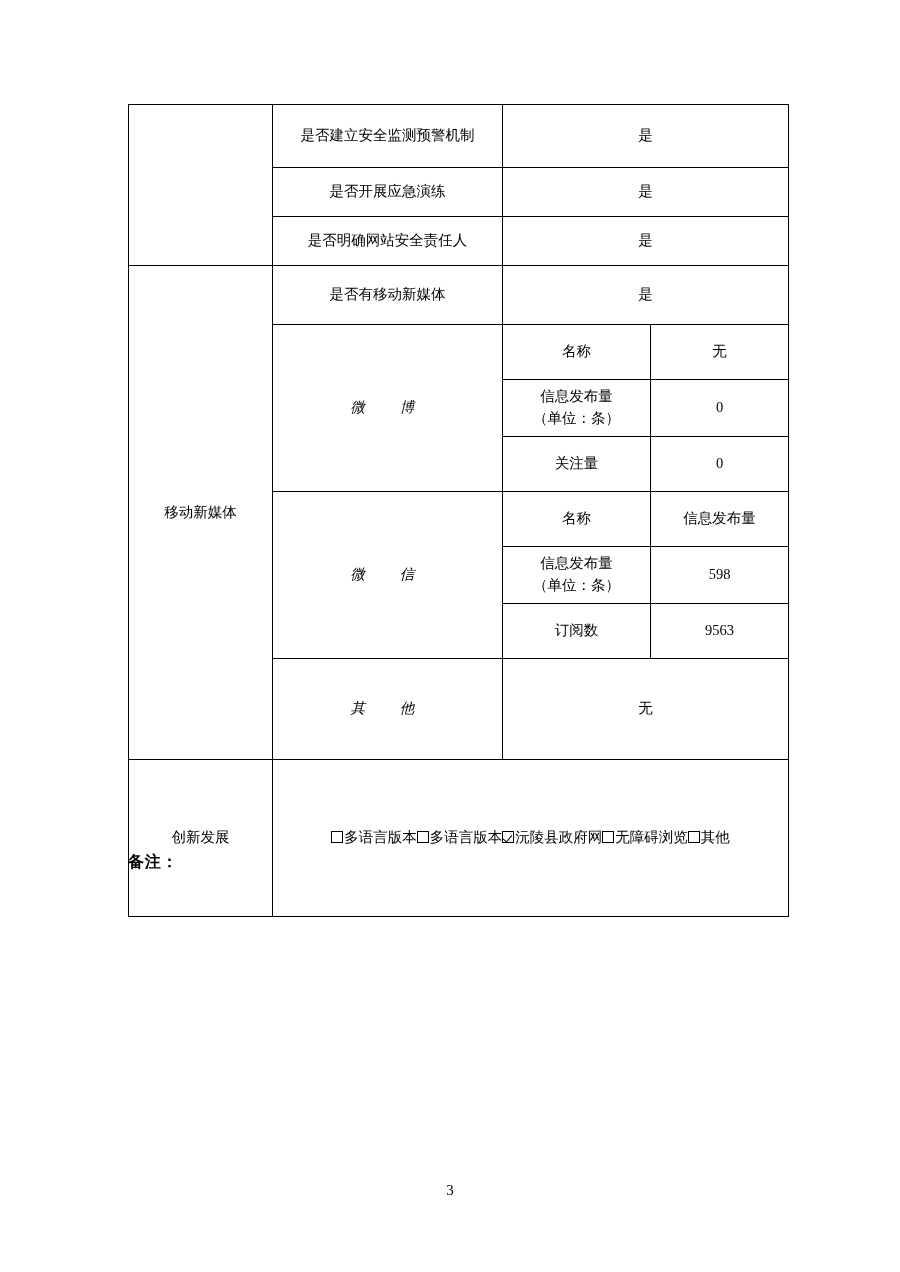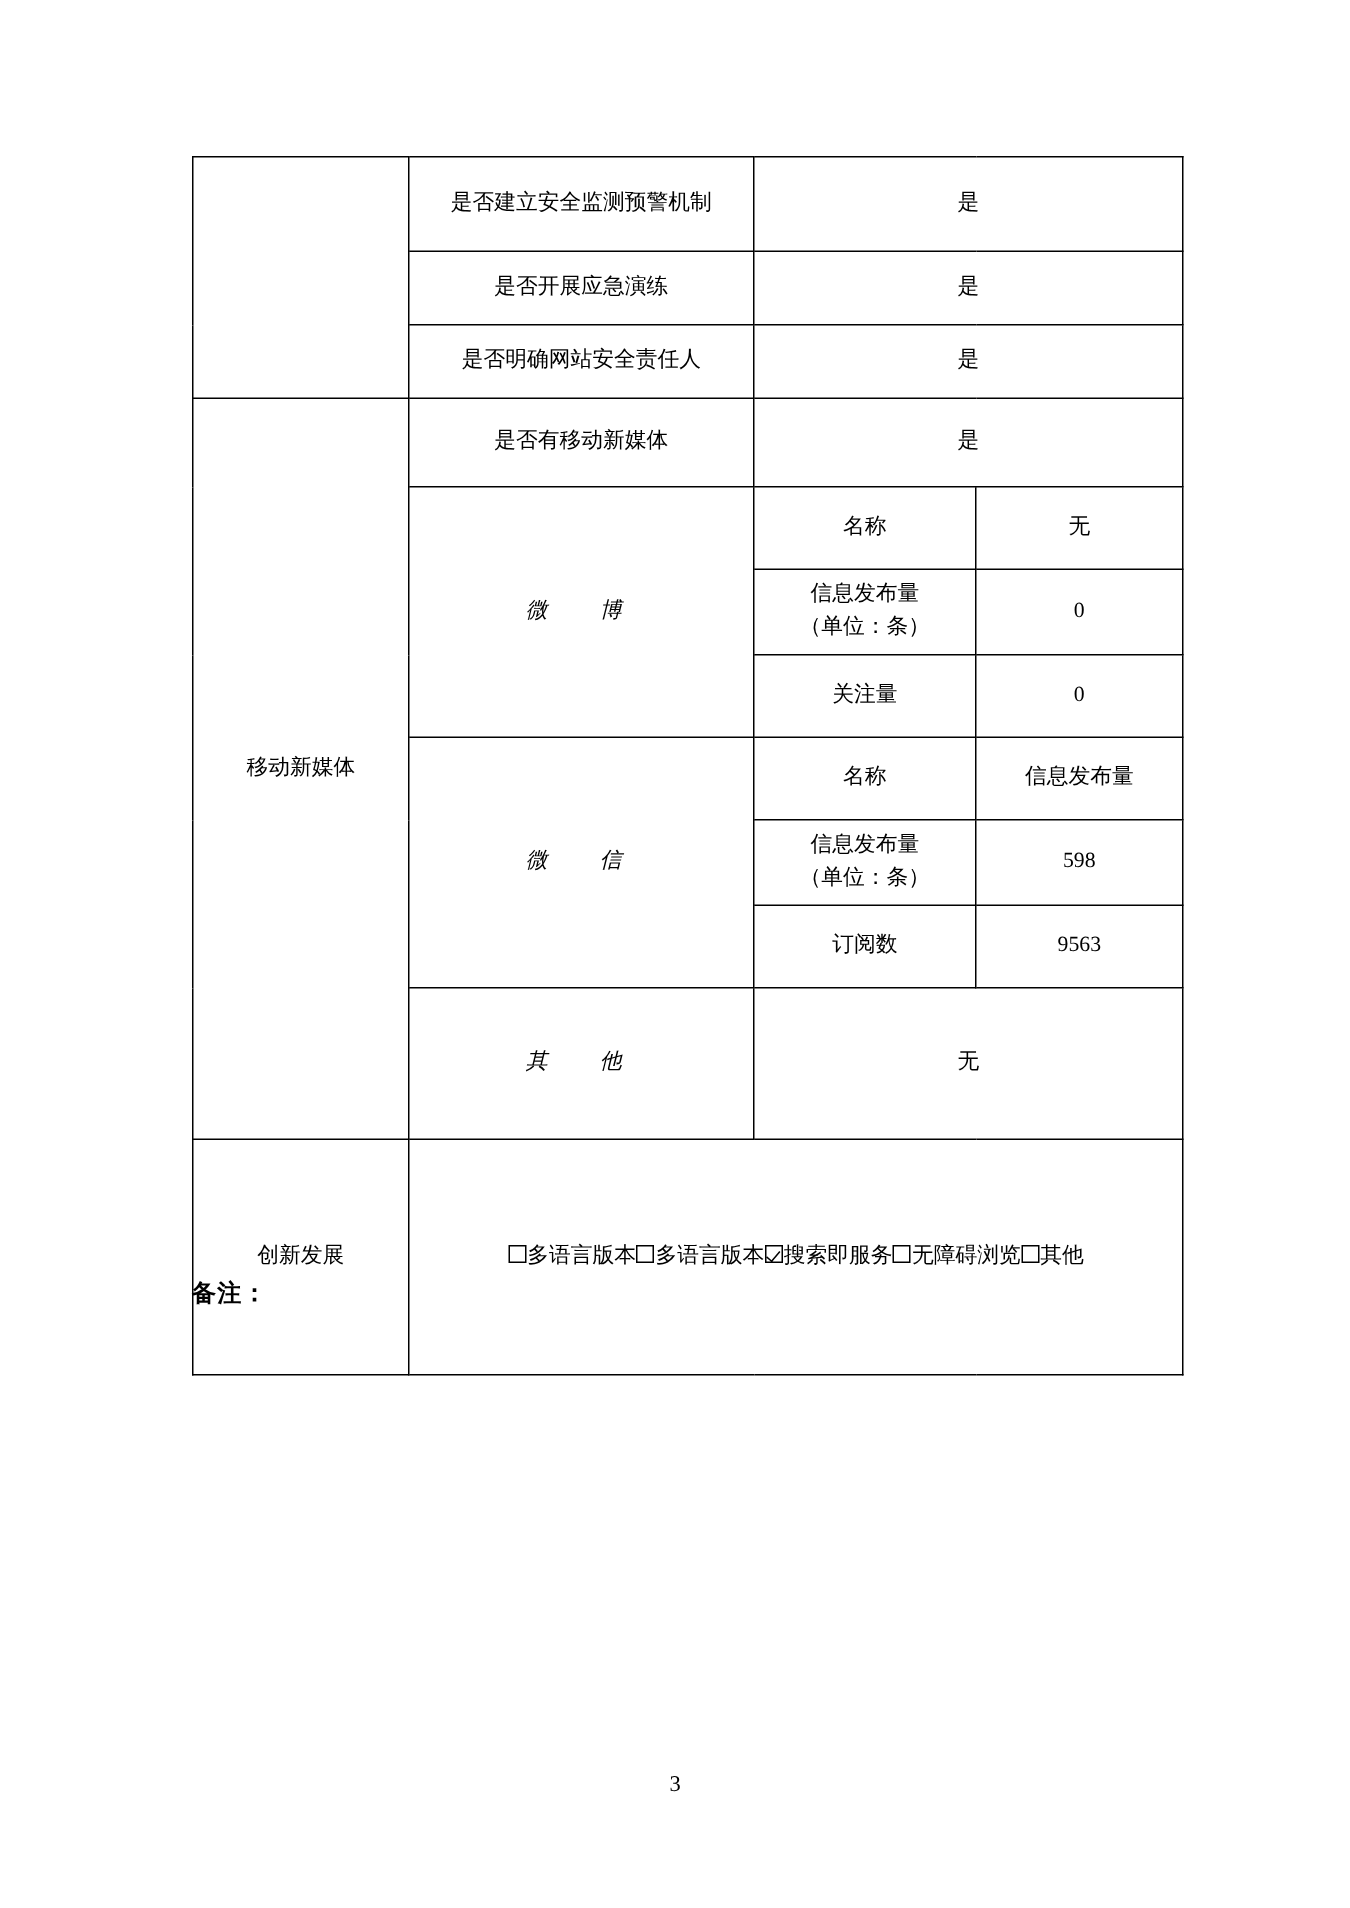--- a/index.html
+++ b/index.html
@@ -178,21 +178,21 @@
       </tr>
 
       <tr>
         <td style="height:92px" class="spaced2">其　他</td>
         <td style="height:92px" colspan="2">无</td>
       </tr>
 
       <tr>
         <td class="tall-innov">创新发展</td>
         <td class="tall-innov innov-cell" colspan="3">
-          <span class="opt"><span class="cb"></span><span>多语言版本</span></span><span class="opt"><span class="cb"></span><span>多语言版本</span></span><span class="opt"><span class="cb checked"></span><span>搜索即服务</span></span><span class="opt"><span class="cb"></span><span>无障碍浏览</span></span><span class="opt"><span class="cb"></span><span>其他</span></span>
+          <span class="opt"><span class="cb"></span><span>多语言版本</span></span><span class="opt"><span class="cb"></span><span>多语言版本</span></span><span class="opt"><span class="cb checked"></span><span>沅陵县政府网</span></span><span class="opt"><span class="cb"></span><span>无障碍浏览</span></span><span class="opt"><span class="cb"></span><span>其他</span></span>
         </td>
       </tr>
     </tbody>
   </table>
 
   <div class="remark">备注：</div>
 
   <div class="pagenum">3</div>
 
 </div>

